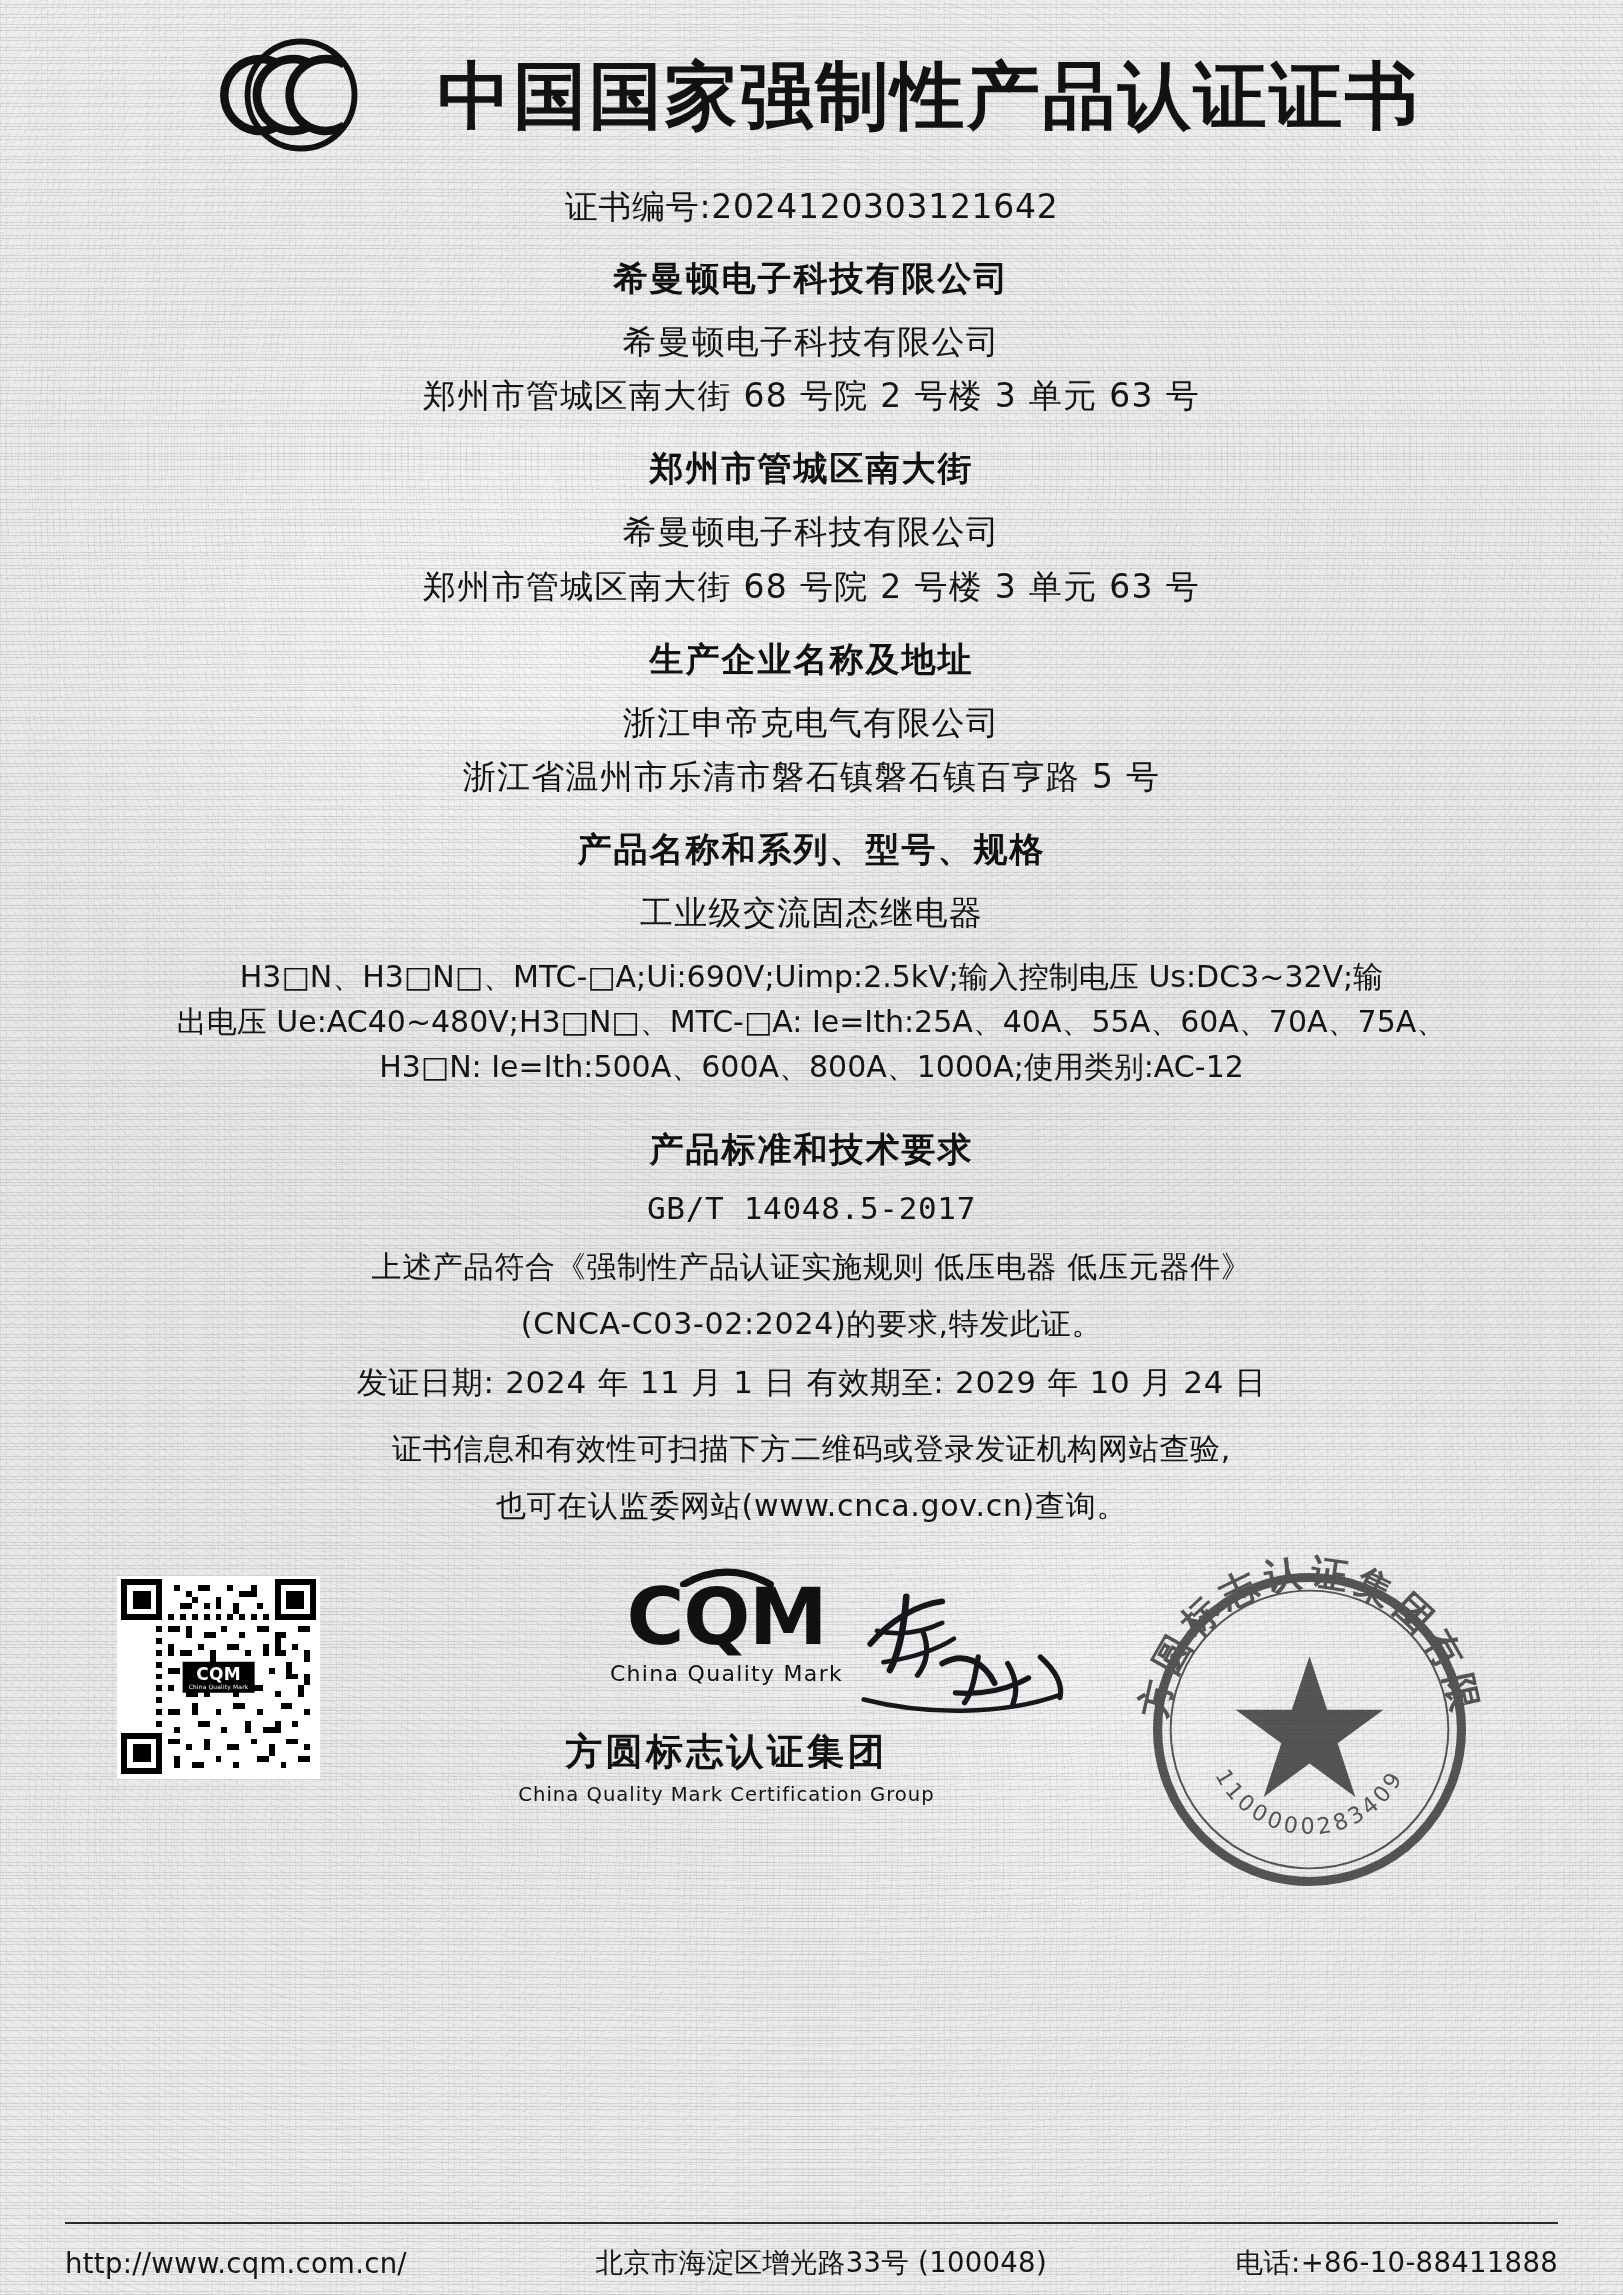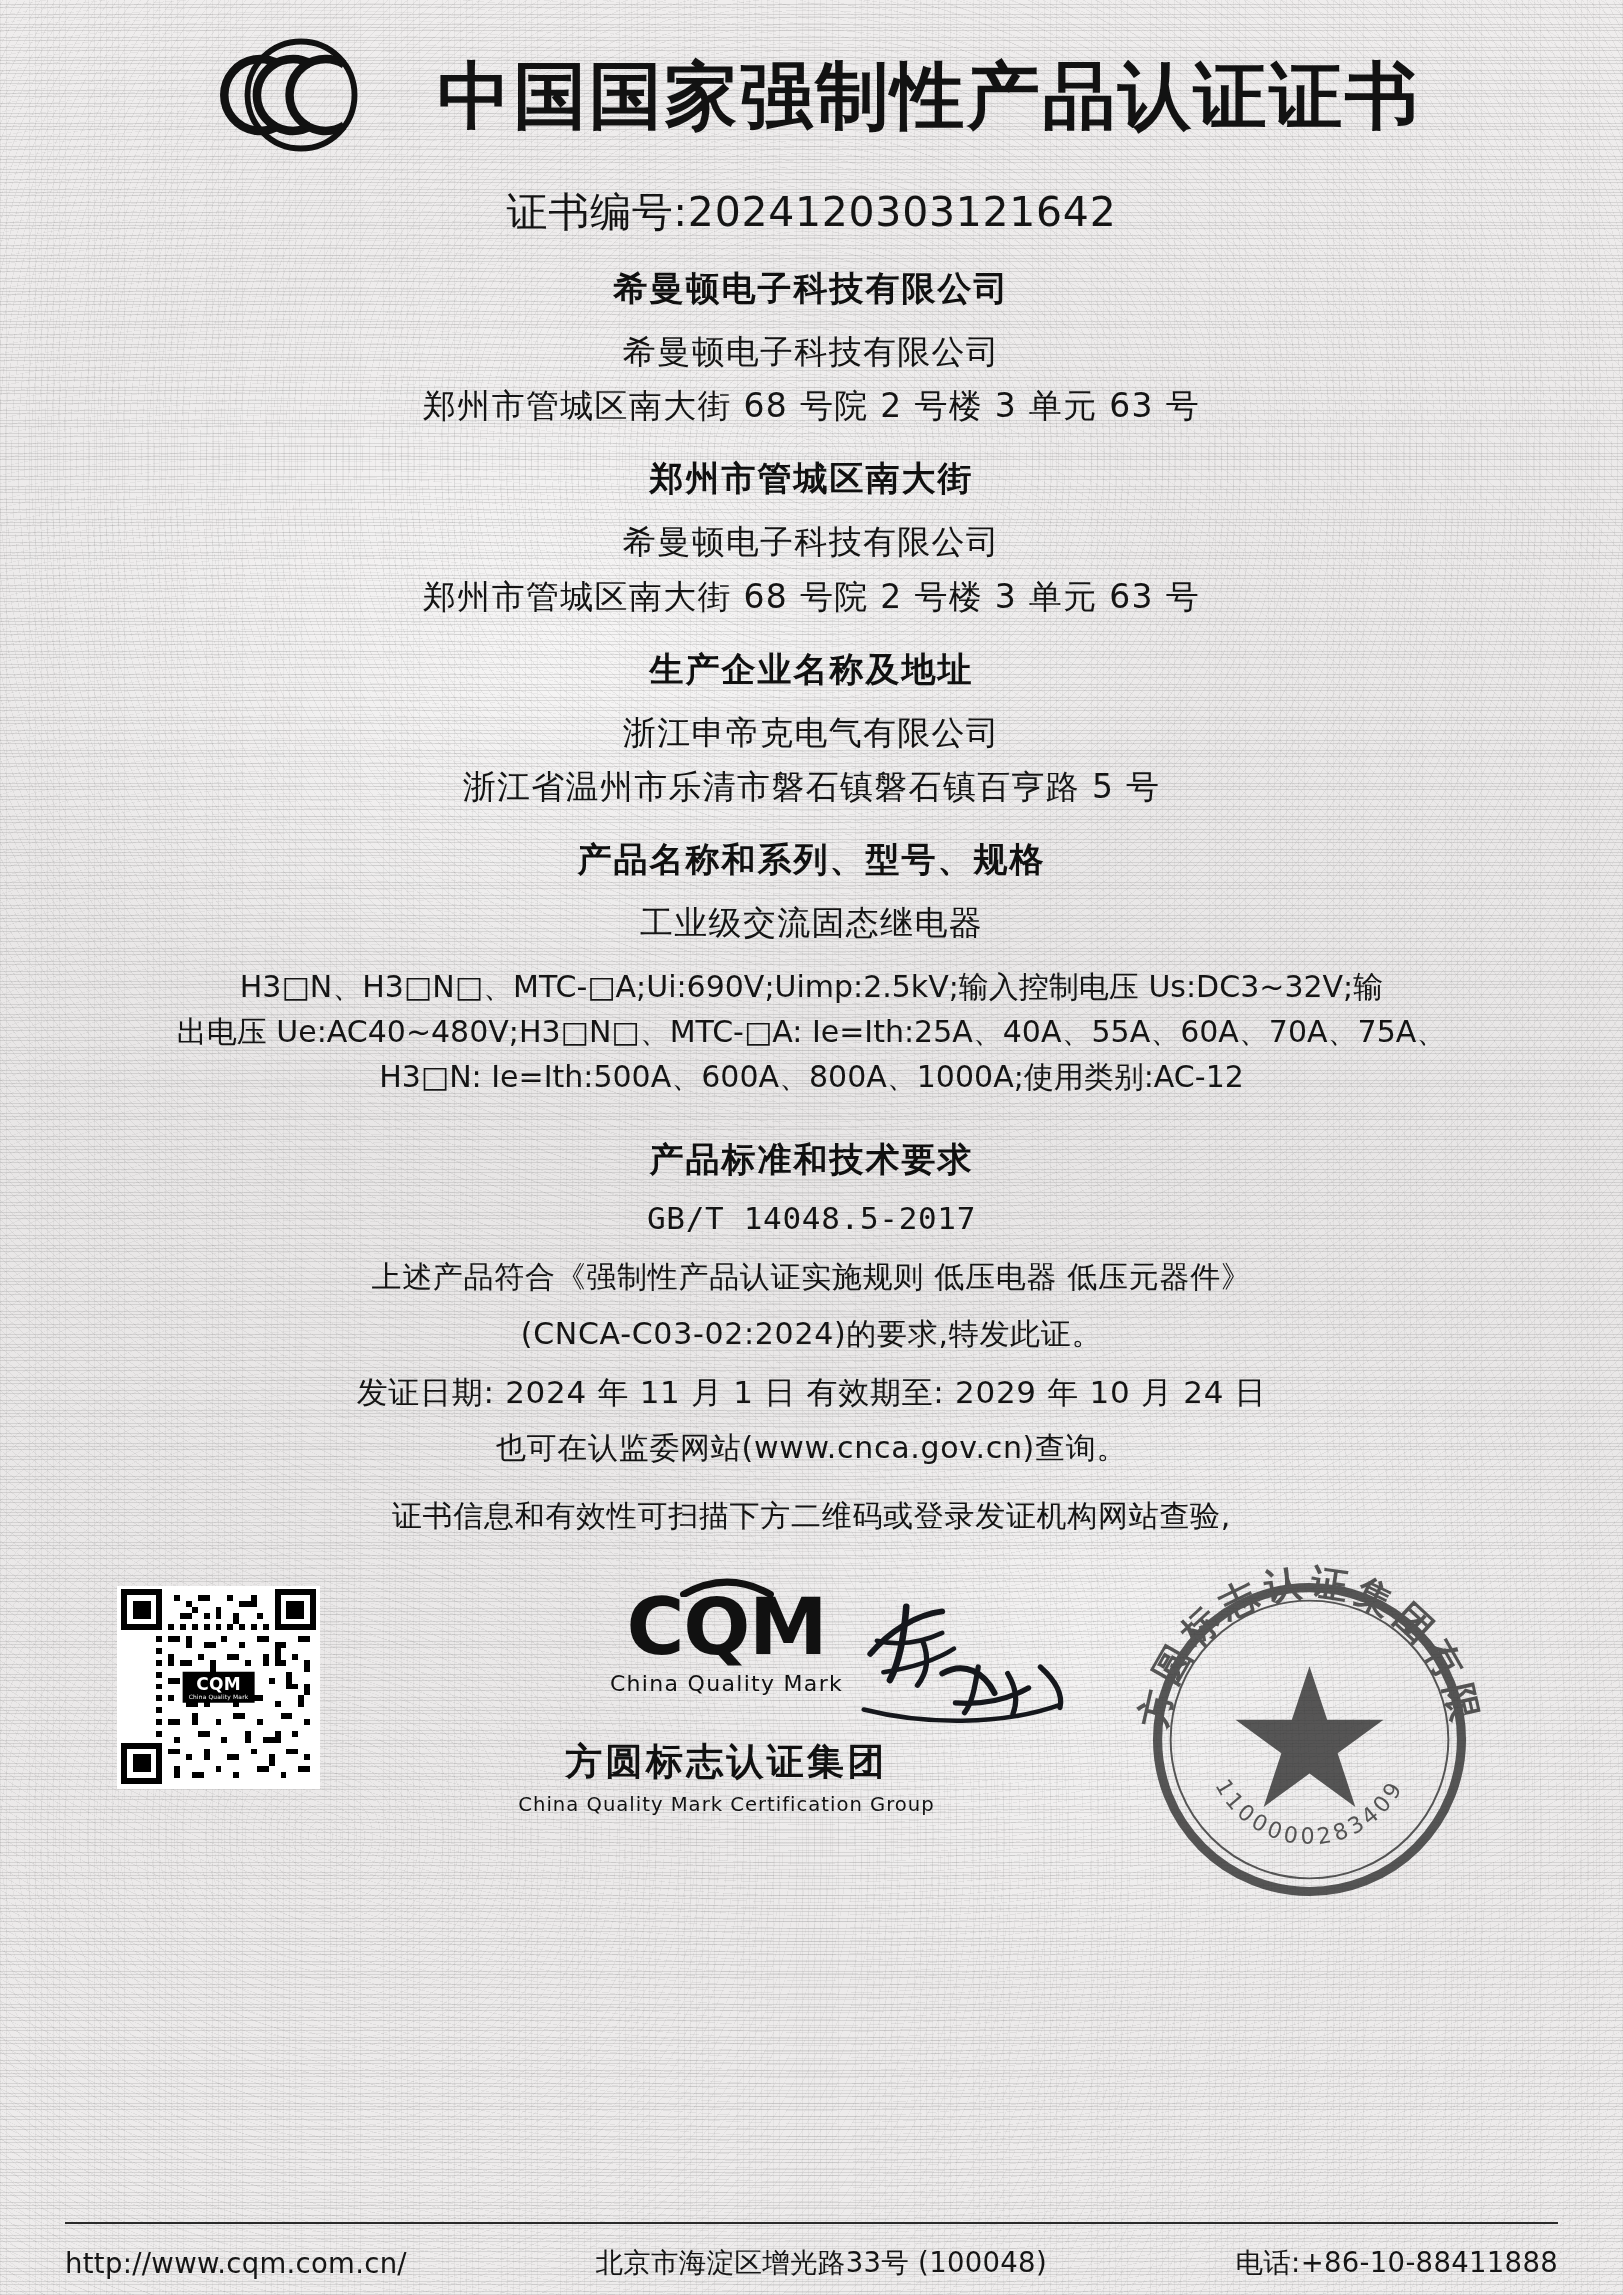--- a/index.html
+++ b/index.html
@@ -83,21 +83,21 @@
     font-size: 73px;
     letter-spacing: 2.6px;
     color: #121212;
     white-space: nowrap;
     line-height: 1;
   }
 
   .cert-number {
     text-align: center;
     font-family: "DejaVu Sans", sans-serif;
-    font-size: 41px;
+    font-size: 33px;
     letter-spacing: 0.7px;
     margin-top: 27.5px;
     color: #141414;
   }
 
   
   .section {
     text-align: center;
     margin-top: 26px;
   }
@@ -341,22 +341,22 @@
 
     <div class="section standard-block">
       <div class="sec-title">产品标准和技术要求</div>
       <div class="std-value">GB/T 14048.5-2017</div>
     </div>
 
     <div class="statement">
       <div class="st-line">上述产品符合《强制性产品认证实施规则 低压电器 低压元器件》</div>
       <div class="st-line spaced">(CNCA-C03-02:2024)的要求,特发此证。</div>
       <div class="validity">发证日期: 2024 年 11 月 1 日  有效期至: 2029 年 10 月 24 日</div>
+      <div class="st-line verify">证书信息和有效性可扫描下方二维码或登录发证机构网站查验,</div>
       <div class="st-line spaced">也可在认监委网站(www.cnca.gov.cn)查询。</div>
-      <div class="st-line verify">证书信息和有效性可扫描下方二维码或登录发证机构网站查验,</div>
     </div>
 
     <div class="marks">
 
       <div class="qr">
         <svg viewBox="0 0 33 33" width="195" height="195" shape-rendering="crispEdges" aria-hidden="true">
           <rect width="33" height="33" fill="#ffffff"></rect>
           <g fill="#000000">
 
             <rect x="0" y="0" width="7" height="1"></rect>

